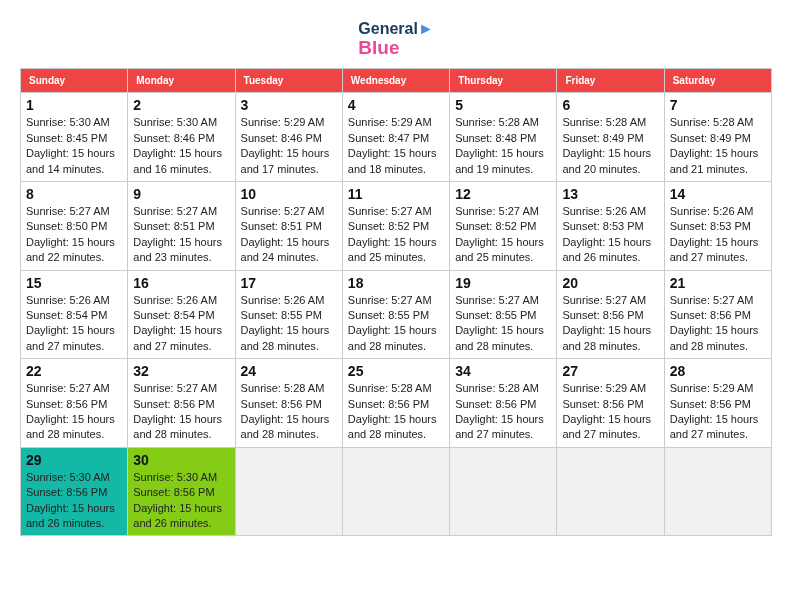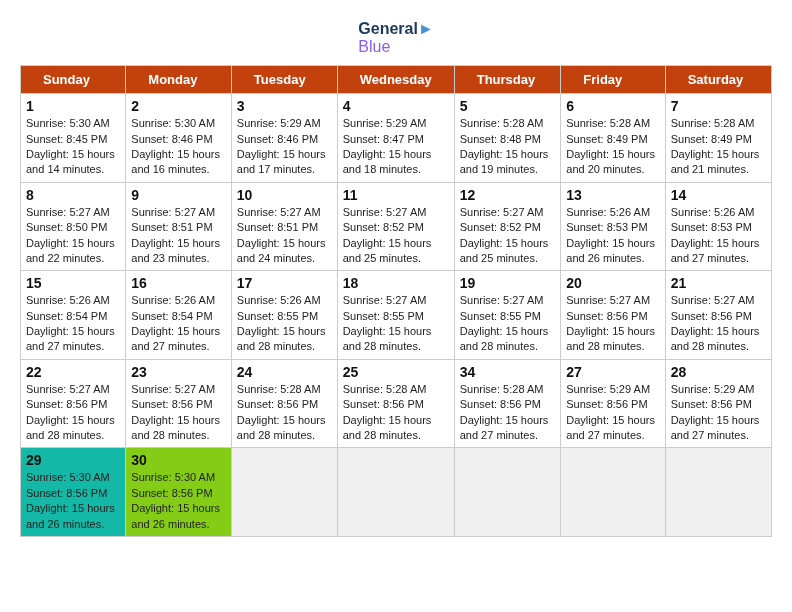--- a/index.html
+++ b/index.html
@@ -32,25 +32,25 @@
     .location-title {
       font-size: 16px;
       color: #333;
     }
     .calendar {
       width: 100%;
       border-collapse: collapse;
       font-size: 10px;
     }
     .calendar th {
-      background: #c2410c;
+      background: #ef4444;
       color: #fff;
-      padding: 6px 22px;
+      padding: 6px 8px;
       text-align: left;
-      font-size: 13px;
+      font-size: 10px;
       font-weight: bold;
       border: 1px solid #ccc;
     }
     .calendar td {
       border: 1px solid #ccc;
       vertical-align: top;
       padding: 4px 5px;
       width: 107px;
       min-height: 80px;
       background: #fff;
@@ -74,21 +74,21 @@
       background: #f0f0f0 !important;
     }
   </style>
 </head>
 <body>
 
 <div class="header-section">
   <div class="logo">
   <div style="line-height:1.1;">
     <div style="font-size:16px;font-weight:bold;color:#1a3a5c;">General<span style="color:#4a90d9;">►</span></div>
-    <div style="font-size:16px;font-weight:normal;color:#8b5cf6;">Blue</div>
+    <div style="font-size:19px;font-weight:bold;color:#ec4899;">Blue</div>
   </div>
 </div>
   <div class="title-block">
     <div class="month-title"></div>
     <div class="location-title"></div>
   </div>
 </div>
 
 <table class="calendar">
   <thead>
@@ -192,21 +192,21 @@
           <span class="day-num">21</span>
           <div class="day-info">Sunrise: 5:27 AM<br>Sunset: 8:56 PM<br>Daylight: 15 hours and 28 minutes.</div>
         </td>
       </tr>
       <tr>
         <td>
           <span class="day-num">22</span>
           <div class="day-info">Sunrise: 5:27 AM<br>Sunset: 8:56 PM<br>Daylight: 15 hours and 28 minutes.</div>
         </td>
         <td>
-          <span class="day-num">23</span>
+          <span class="day-num">32</span>
           <div class="day-info">Sunrise: 5:27 AM<br>Sunset: 8:56 PM<br>Daylight: 15 hours and 28 minutes.</div>
         </td>
         <td>
           <span class="day-num">24</span>
           <div class="day-info">Sunrise: 5:28 AM<br>Sunset: 8:56 PM<br>Daylight: 15 hours and 28 minutes.</div>
         </td>
         <td>
           <span class="day-num">25</span>
           <div class="day-info">Sunrise: 5:28 AM<br>Sunset: 8:56 PM<br>Daylight: 15 hours and 28 minutes.</div>
         </td>

